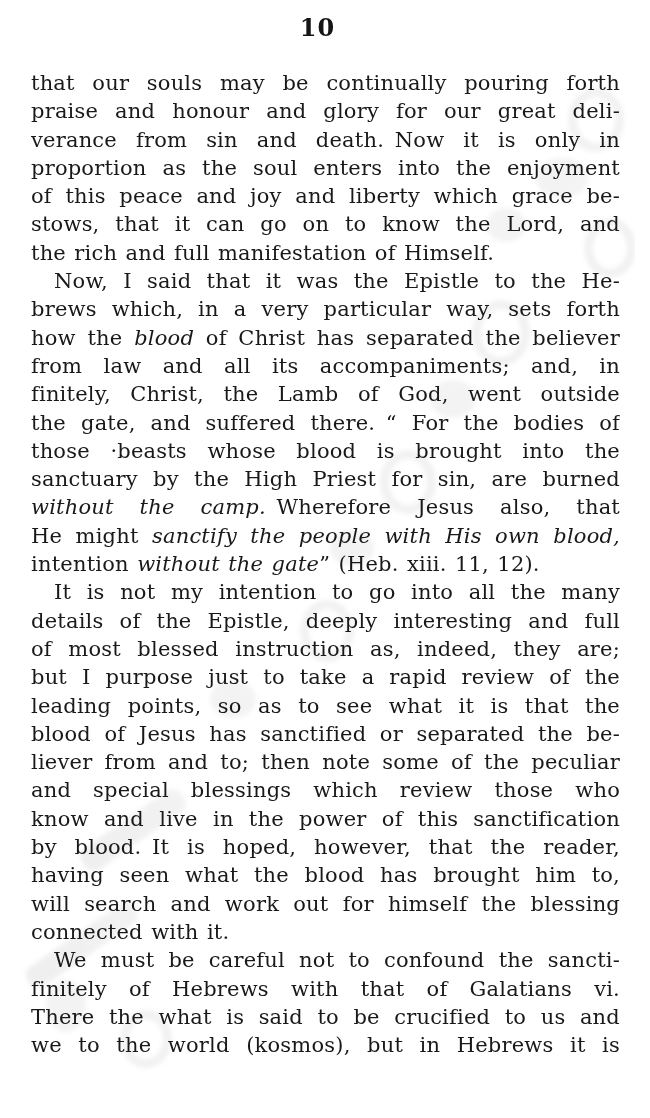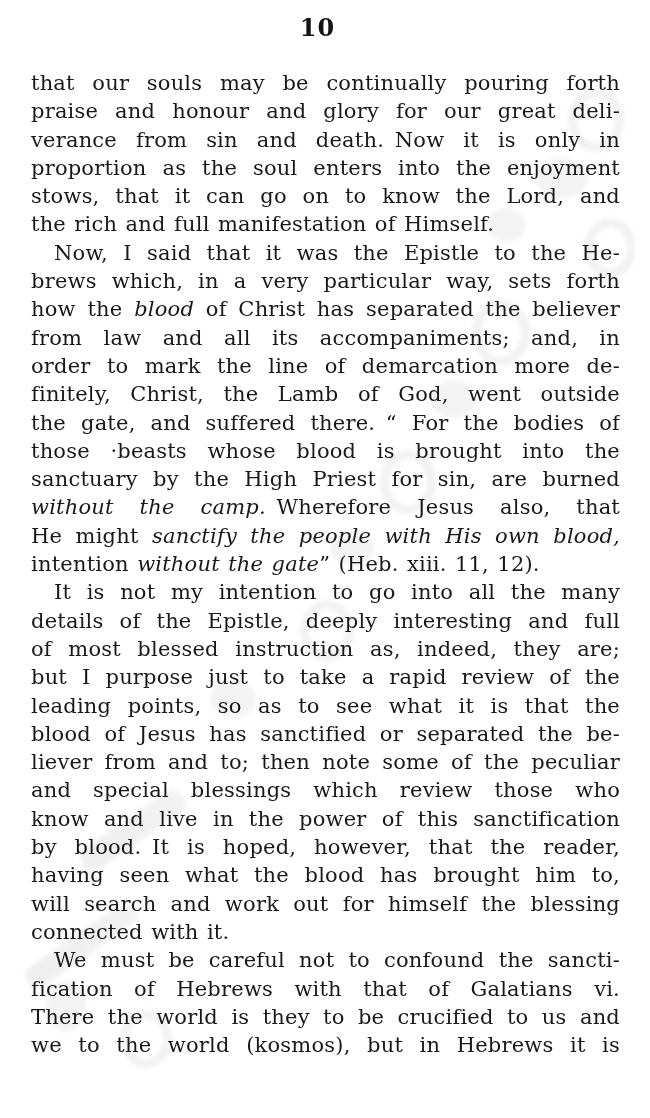--- a/index.html
+++ b/index.html
@@ -89,29 +89,29 @@
   <div class="wm ring" style="left:120px; top:1010px; width:34px; height:40px;"></div>
 
   <div class="page-number">10</div>
 
   <div class="text-block">
       <div>
         <div class="line"><span>that our souls may be continually pouring forth</span></div>
         <div class="line"><span>praise and honour and glory for our great deli-</span></div>
         <div class="line"><span>verance from sin and death. Now it is only in</span></div>
         <div class="line"><span>proportion as the soul enters into the enjoyment</span></div>
+        <div class="line"><span>of this peace and joy and liberty which grace be-</span></div>
         <div class="line"><span>stows, that it can go on to know the Lord, and</span></div>
         <div class="line last"><span>the rich and full manifestation of Himself.</span></div>
       </div>
       <div>
         <div class="line indent"><span>Now, I said that it was the Epistle to the He-</span></div>
         <div class="line"><span>brews which, in a very particular way, sets forth</span></div>
         <div class="line"><span>how the </span><span class="italic">blood</span><span> of Christ has separated the believer</span></div>
         <div class="line"><span>from law and all its accompaniments; and, in</span></div>
-        <div class="line"><span>order to mark the line of demarcation more de-</span></div>
         <div class="line"><span>finitely, Christ, the Lamb of God, went outside</span></div>
         <div class="line"><span>the gate, and suffered there. “ For the bodies of</span></div>
         <div class="line"><span>those ·beasts whose blood is brought into the</span></div>
         <div class="line"><span>sanctuary by the High Priest for sin, are burned</span></div>
         <div class="line"><span class="italic">without the camp.</span><span> Wherefore Jesus also, that</span></div>
         <div class="line"><span>He might </span><span class="italic">sanctify the people with His own blood,</span></div>
         <div class="line last"><span>intention </span><span class="italic">without the gate</span><span>” (Heb. xiii. 11, 12).</span></div>
       </div>
       <div>
         <div class="line indent"><span>It is not my intention to go into all the many</span></div>
@@ -123,19 +123,19 @@
         <div class="line"><span>liever from and to; then note some of the peculiar</span></div>
         <div class="line"><span>and special blessings which review those who</span></div>
         <div class="line"><span>know and live in the power of this sanctification</span></div>
         <div class="line"><span>by blood. It is hoped, however, that the reader,</span></div>
         <div class="line"><span>having seen what the blood has brought him to,</span></div>
         <div class="line"><span>will search and work out for himself the blessing</span></div>
         <div class="line last"><span>connected with it.</span></div>
       </div>
       <div>
         <div class="line indent"><span>We must be careful not to confound the sancti-</span></div>
-        <div class="line"><span>fication of Hebrews with that of Galatians vi.</span></div>
-        <div class="line"><span>There the world is they to be crucified to us and</span></div>
+        <div class="line"><span>finitely of Hebrews with that of Galatians vi.</span></div>
+        <div class="line"><span>There the what is said to be crucified to us and</span></div>
         <div class="line"><span>we to the world (kosmos), but in Hebrews it is</span></div>
       </div>
     </div>
 
 </div>
 
 </body></html>

